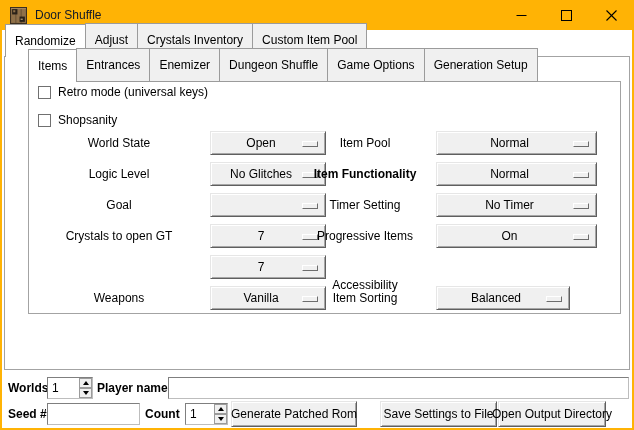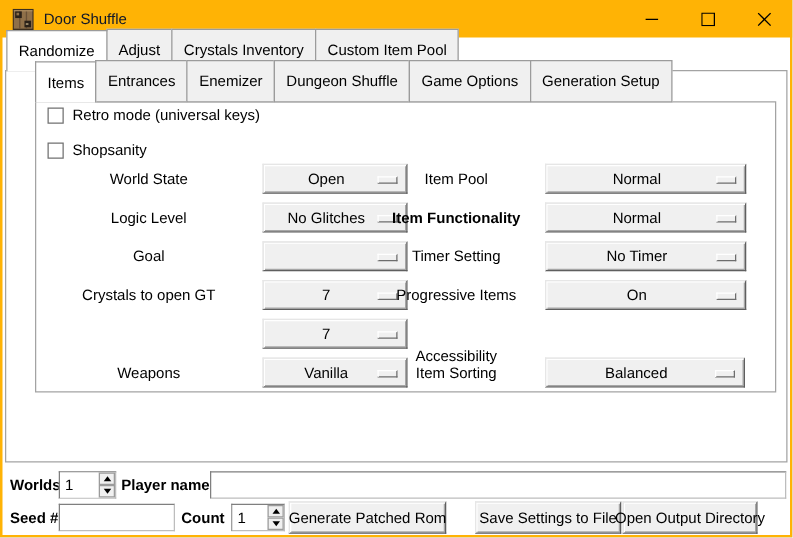--- a/index.html
+++ b/index.html
@@ -233,21 +233,21 @@
 
   <div class="form-label" style="left:300px; top:224px; width:130px;">Progressive Items</div>
   <div class="dropdown raised" style="left:436px; top:224px; width:161px;">
     <span class="dd-value">On</span>
     <span class="dd-indicator"></span>
   </div>
 
   <div class="form-label" style="left:300px; top:263px; width:130px;margin-top:10px;">Accessibility</div>
 
   <div class="form-label" style="left:300px; top:286px; width:130px;">Item Sorting</div>
-  <div class="dropdown raised" style="left:436px; top:286px; width:160px;">
+  <div class="dropdown raised" style="left:436px; top:286px; width:134px;">
     <span class="dd-value">Balanced</span>
     <span class="dd-indicator"></span>
   </div>
 
   <div class="blabel" style="left:8px; top:377px;">Worlds</div>
   <div class="spinbox" style="left:47px; top:377px; width:46px;">
     <input value="1" style="">
     <div class="spin-col">
       <div class="spin-btn">
           <span class="tri-up"></span>

